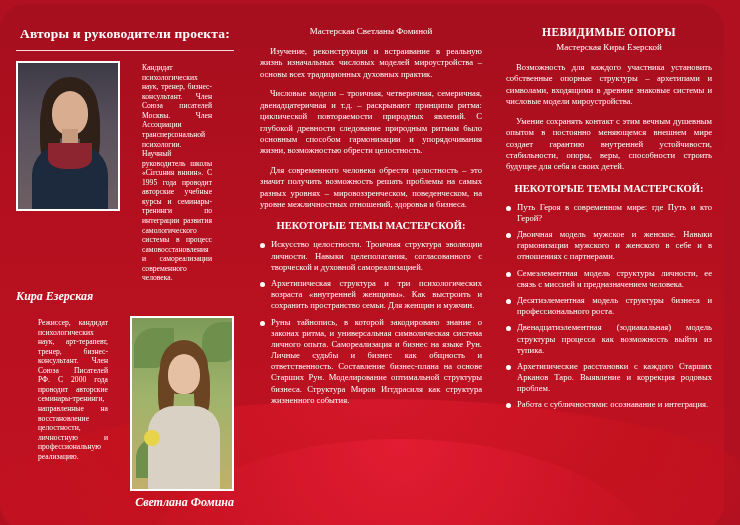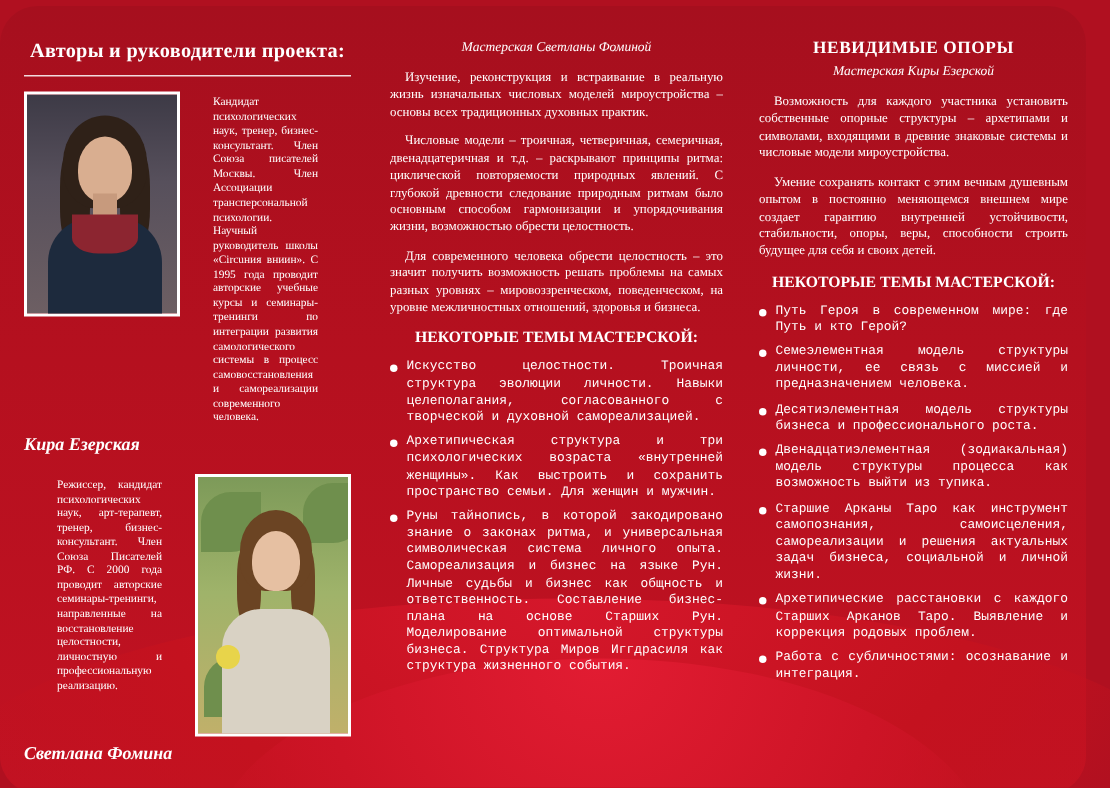--- a/index.html
+++ b/index.html
@@ -73,21 +73,20 @@
     font-size: 11.5px;
     font-weight: bold;
     text-align: center;
     margin: 0 0 4px 0;
     letter-spacing: .4px;
   }
   .subtitle {
     color: #ffffff;
     font-size: 9px;
     text-align: center;
-    font-style: italic;
     margin: 0 0 10px 0;
   }
   p.body {
     color: #ffffff;
     font-size: 8.6px;
     line-height: 1.33;
     text-align: justify;
     margin: 0 0 8px 0;
     text-indent: 10px;
   }
@@ -104,21 +103,20 @@
     padding: 0;
   }
   ul.bullets li {
     color: #ffffff;
     font-size: 8.6px;
     line-height: 1.3;
     text-align: justify;
     margin: 0 0 5px 0;
     padding-left: 11px;
     position: relative;
-    font-family: Liberation Mono, monospace;
   }
   ul.bullets li:before {
     content: "";
     position: absolute;
     left: 0;
     top: 4px;
     width: 5px;
     height: 5px;
     background: #ffffff;
     border-radius: 50%;
@@ -147,21 +145,21 @@
     flex: 1 1 auto;
   }
   .name {
     color: #ffffff;
     font-size: 12px;
     font-style: italic;
     font-weight: bold;
     text-align: left;
     margin: 2px 0 12px 0;
   }
-  .name-right { text-align: left; }
+  .name-right { text-align: right; }
 
   
   .p1 { background: linear-gradient(180deg,#3d3a46 0%, #57505c 40%, #6d5f63 100%); }
   .p1 .face {
     position: absolute; left: 34px; top: 28px; width: 36px; height: 44px;
     background: #d9ae90; border-radius: 50% 50% 45% 45%;
   }
   .p1 .hair {
     position: absolute; left: 24px; top: 14px; width: 56px; height: 62px;
     background: #2f2118; border-radius: 50% 50% 40% 40%;
@@ -274,21 +272,21 @@
   </div>
 
   <div class="col col-right">
     <h2 class="col-title">НЕВИДИМЫЕ ОПОРЫ</h2>
     <div class="subtitle">Мастерская Киры Езерской</div>
     <p class="body">Возможность для каждого участника установить собственные опорные структуры – архетипами и символами, входящими в древние знаковые системы и числовые модели мироустройства.</p>
     <p class="body">Умение сохранять контакт с этим вечным душевным опытом в постоянно меняющемся внешнем мире создает гарантию внутренней устойчивости, стабильности, опоры, веры, способности строить будущее для себя и своих детей.</p>
     <div class="section-head">НЕКОТОРЫЕ ТЕМЫ МАСТЕРСКОЙ:</div>
     <ul class="bullets">
       <li>Путь Героя в современном мире: где Путь и кто Герой?</li>
+      <li>Двоичная модель мужское и женское. Навыки гармонизации мужского и женского в себе и в отношениях с партнерами.</li>
       <li>Семеэлементная модель структуры личности, ее связь с миссией и предназначением человека.</li>
       <li>Десятиэлементная модель структуры бизнеса и профессионального роста.</li>
       <li>Двенадцатиэлементная (зодиакальная) модель структуры процесса как возможность выйти из тупика.</li>
-      <li>Старшие Арканы Таро как инструмент самопознания, самоисцеления, самореализации и решения актуальных задач бизнеса, социальной и личной жизни.</li>
       <li>Архетипические расстановки с каждого Старших Арканов Таро. Выявление и коррекция родовых проблем.</li>
       <li>Работа с субличностями: осознавание и интеграция.</li>
     </ul>
   </div>
 </div>
 
 </body></html>

